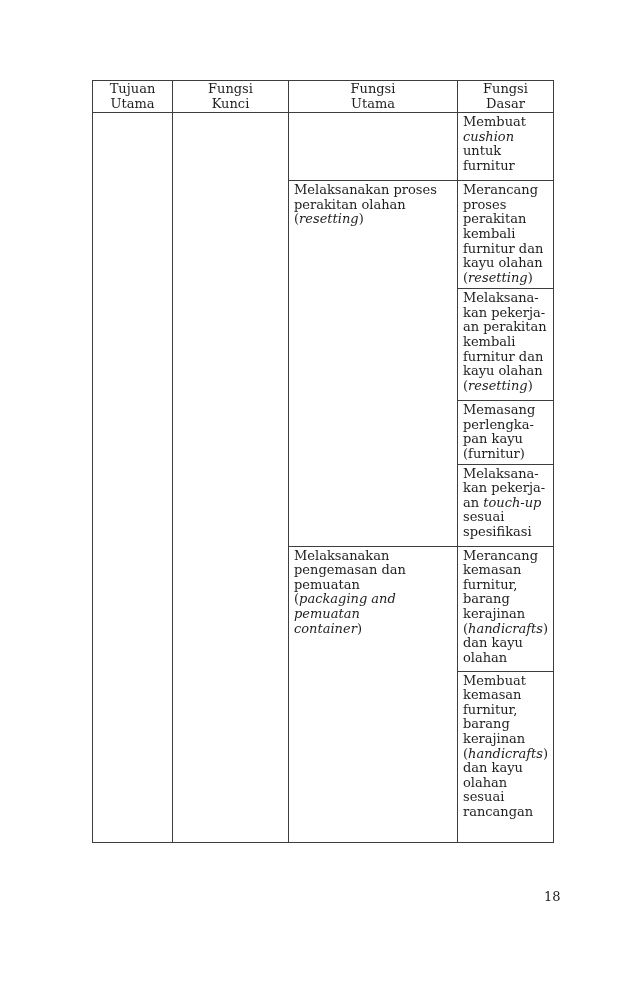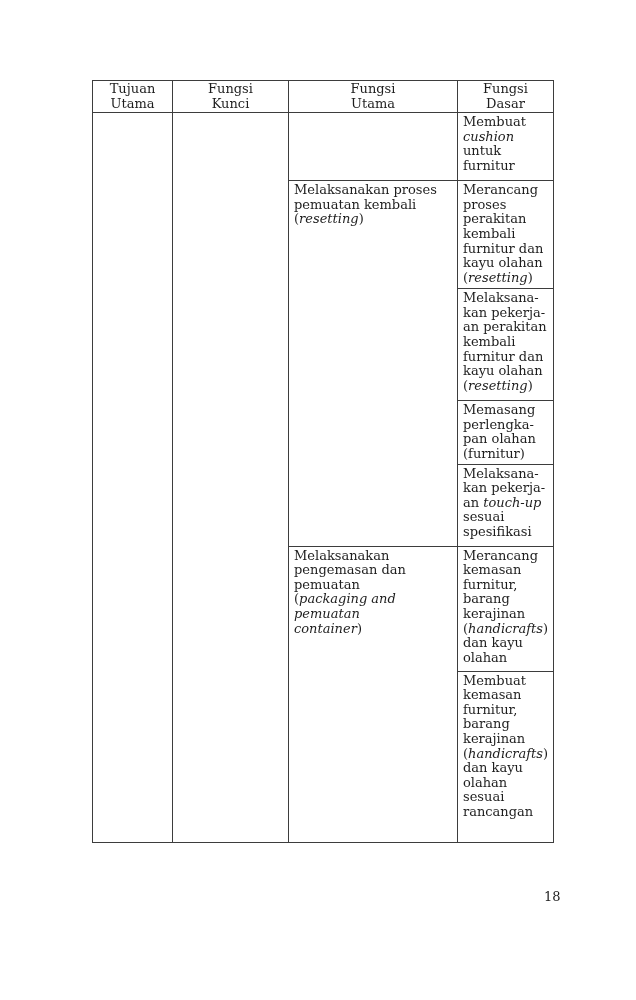--- a/index.html
+++ b/index.html
@@ -92,21 +92,21 @@
       <td rowspan="7"></td>
       <td></td>
       <td><span>Membuat
 </span><em>cushion</em><span>
 untuk
 furnitur</span></td>
     </tr>
 
     <tr class="row-2">
       <td rowspan="4"><span>Melaksanakan proses
-pemuatan kembali
+perakitan olahan
 (</span><em>resetting</em><span>)</span></td>
       <td><span>Merancang
 proses
 perakitan
 kembali
 furnitur dan
 kayu olahan
 (</span><em>resetting</em><span>)</span></td>
     </tr>
     <tr class="row-3">
@@ -114,21 +114,21 @@
 kan pekerja-
 an perakitan
 kembali
 furnitur dan
 kayu olahan
 (</span><em>resetting</em><span>)</span></td>
     </tr>
     <tr class="row-4">
       <td><span>Memasang
 perlengka-
-pan olahan
+pan kayu
 (furnitur)</span></td>
     </tr>
     <tr class="row-5">
       <td><span>Melaksana-
 kan pekerja-
 an </span><em>touch-up</em><span>
 sesuai
 spesifikasi</span></td>
     </tr>
 

